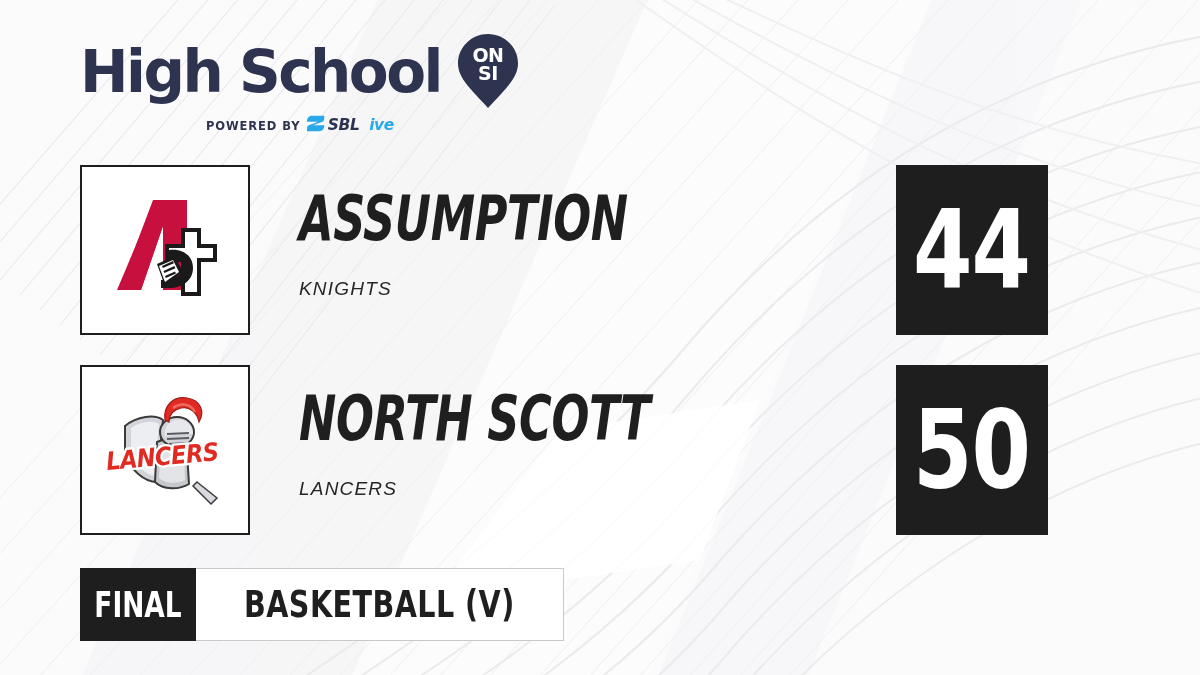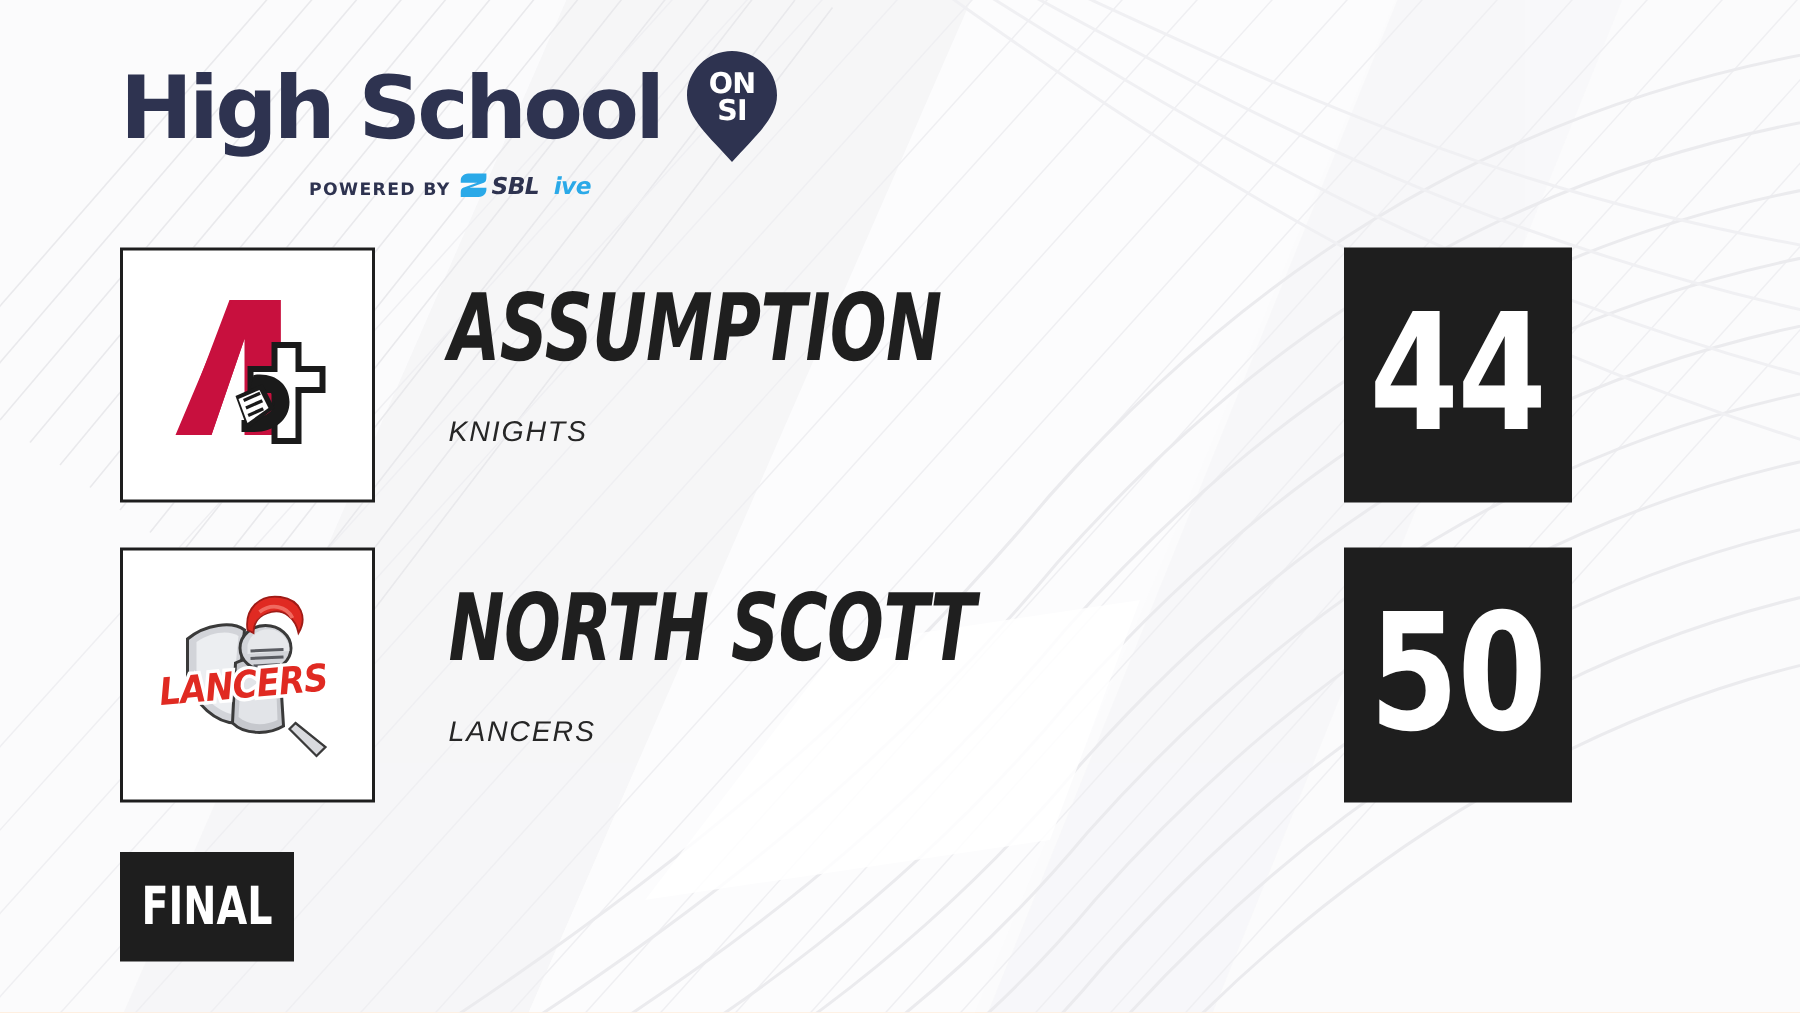--- a/index.html
+++ b/index.html
@@ -7,21 +7,21 @@
   html, body {
     width:1200px; height:675px;
     background:#ffffff;
     font-family:"Liberation Sans", sans-serif;
     overflow:hidden;
   }
 
   #stage {
     position:relative;
     width:1200px; height:675px;
-    background:#fdba74;
+    background:#f9a8d4;
     overflow:hidden;
   }
 
   
   .bg-layer { position:absolute; inset:0; pointer-events:none; }
 
   
   .brand { position:absolute; left:80px; top:38px; }
 
   .brand-row { display:flex; align-items:center; gap:14px; }
@@ -333,15 +333,18 @@
 
     <div class="score-box">
       <span class="score-value">50</span>
     </div>
   </div>
 
   <div class="status-bar">
     <div class="status-final">
       <span>FINAL</span>
     </div>
+    <div class="status-sport">
+      <span>BASKETBALL (V)</span>
+    </div>
   </div>
 
 </div>
 
 </body></html>

